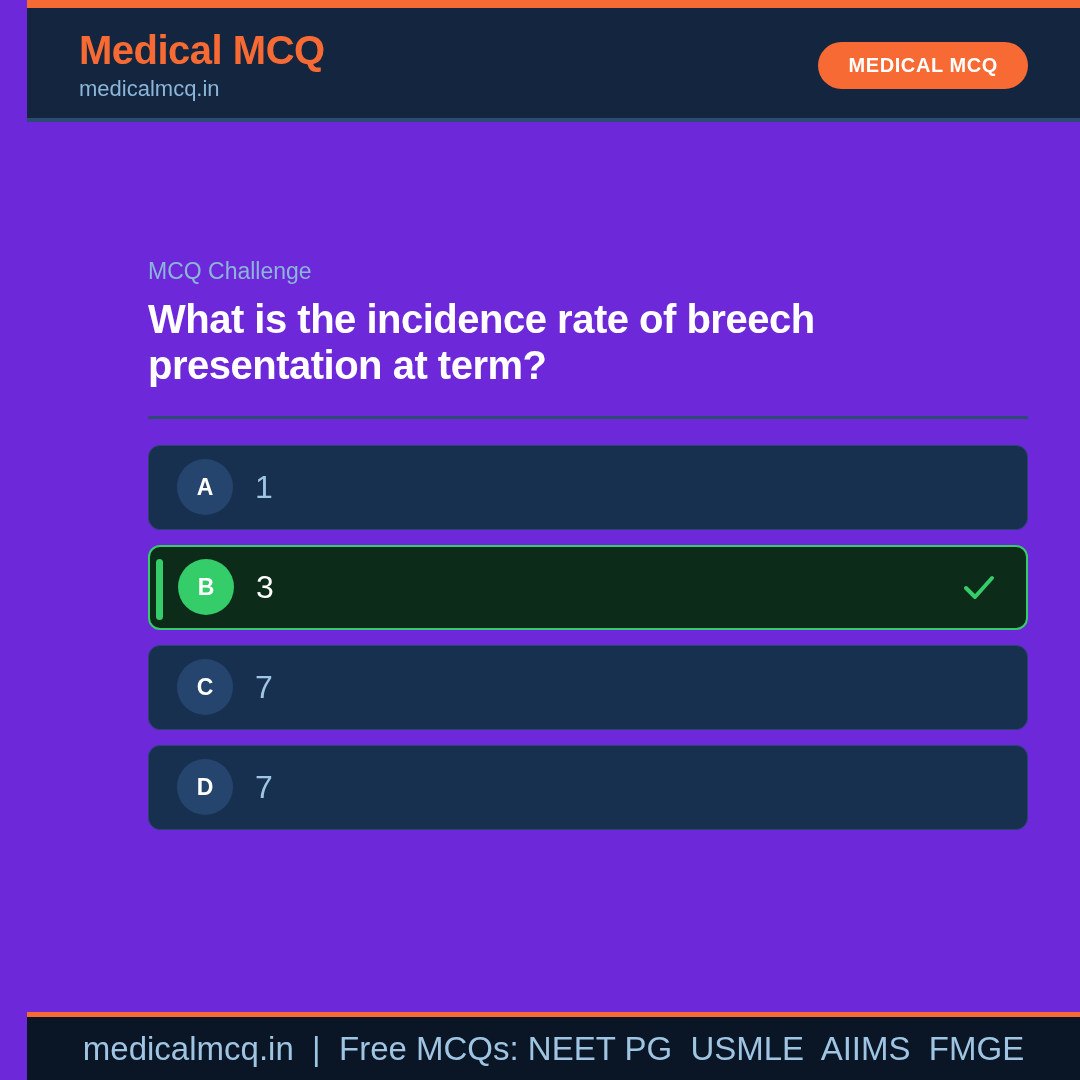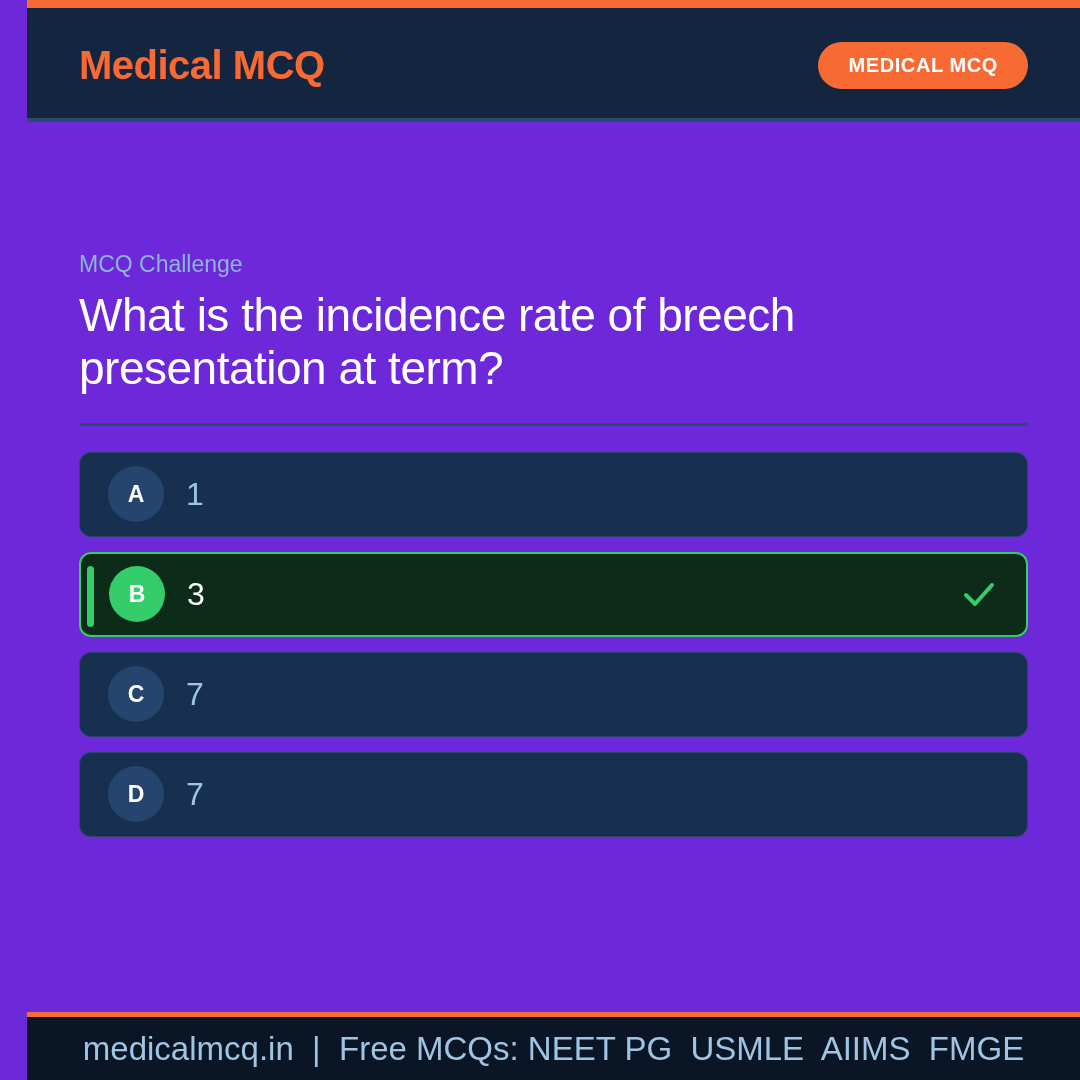--- a/index.html
+++ b/index.html
@@ -53,29 +53,29 @@
     background:#f86a33; color:#ffffff;
     font-size:20px; font-weight:bold; letter-spacing:0.6px;
     padding:12px 30px; border-radius:24px;
     white-space:nowrap;
   }
 
   
   .body-area {
     flex:1 1 auto; position:relative;
     padding:0 52px;
-    display:flex; flex-direction:column; justify-content:center;
+    display:flex; flex-direction:column; justify-content:center;align-items:flex-end;
   }
   .content { margin-top:-46px; }
 
   .kicker {
     font-size:23px; color:#8cb6d9; margin-bottom:10px; line-height:1.2;
   }
   .question {
-    font-size:46px; font-weight:normal; color:#ffffff;
+    font-size:40px; font-weight:bold; color:#ffffff;
     line-height:1.15; letter-spacing:-0.5px;
     max-width:880px;
   }
   .divider {
     height:3px; background:#2c4a72;
     margin:28px 0 26px 0;
   }
 
   
   .options { display:flex; flex-direction:column; gap:15px; }
@@ -138,20 +138,21 @@
 </head>
 <body>
 
 <div id="page">
 
   <div class="top-accent"></div>
 
   <div class="header">
     <div class="brand-block">
       <div class="brand-title">Medical MCQ</div>
+      <div class="brand-sub">medicalmcq.in</div>
     </div>
     <div class="header-badge">MEDICAL MCQ</div>
   </div>
 
   <div class="body-area">
     <div class="content">
 
       <div class="kicker">MCQ Challenge</div>
       <div class="question">What is the incidence rate of breech presentation at term?</div>
 

